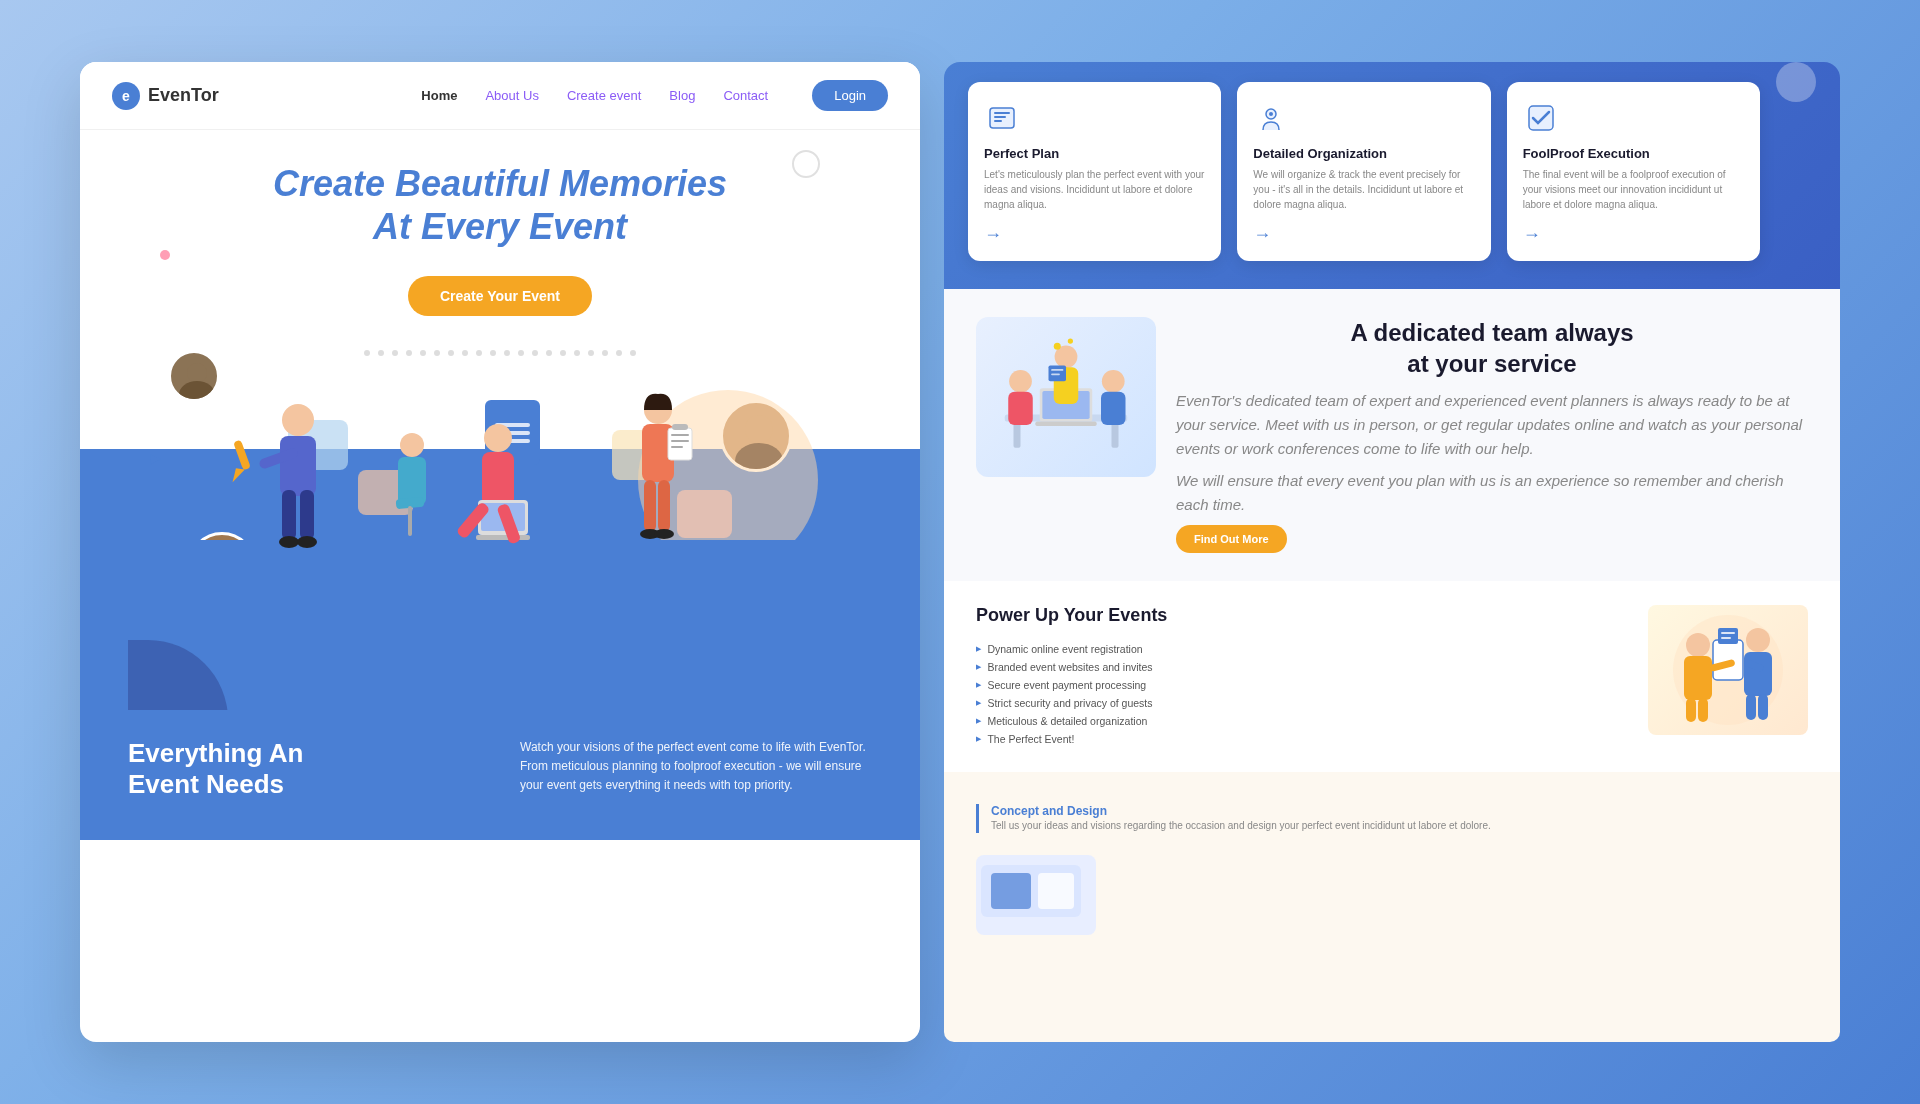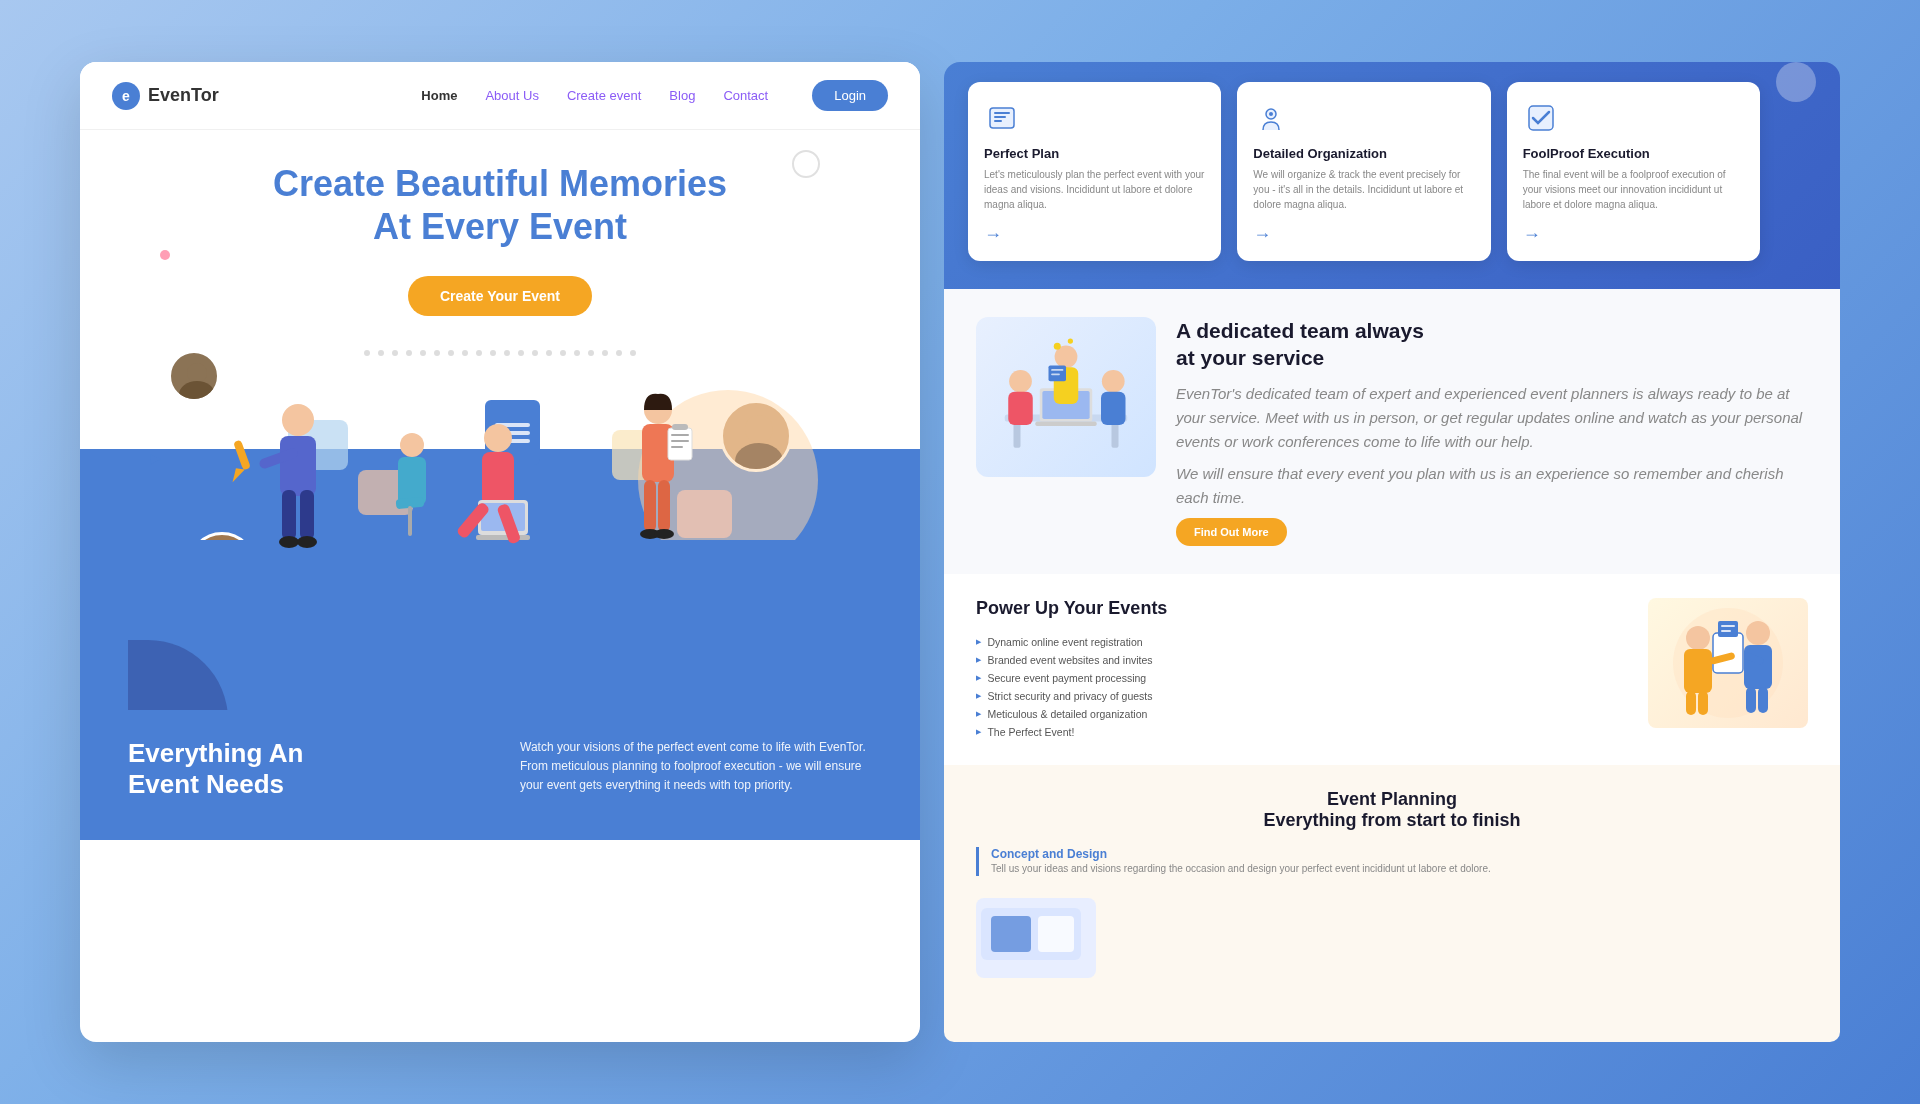--- a/index.html
+++ b/index.html
@@ -93,20 +93,21 @@
       height: 580px;
       overflow: hidden;
     }
     .hero-title {
       font-size: 36px;
       font-weight: 800;
       color: #1a1a2e;
       text-align: center;
       line-height: 1.2;
       margin-bottom: 28px;
+      font-style: italic;
     }
     .hero-title span {
       color: #4a7fd4;
     }
     .create-event-btn {
       display: block;
       margin: 0 auto 24px;
       background: #f5a623;
       color: #fff;
       border: none;
@@ -316,25 +317,26 @@
       border-radius: 12px;
       display: flex;
       align-items: center;
       justify-content: center;
       overflow: hidden;
     }
     .team-content {
       flex: 1;
     }
     .team-title {
-      font-size: 21px;
+      font-size: 24px;
       font-weight: 800;
       color: #1a1a2e;
       line-height: 1.3;
       margin-bottom: 10px;
+      text-align: center;
     }
     .team-desc {
       font-size: 15px;
       color: #888;
       line-height: 1.6;
       margin-bottom: 8px;
       font-style: italic;
     }
     .find-out-btn {
       background: #f5a623;
@@ -724,21 +726,20 @@
           <rect x="63" y="22" width="14" height="2" rx="1" fill="rgba(255,255,255,0.8)"></rect>
           <rect x="63" y="27" width="10" height="2" rx="1" fill="rgba(255,255,255,0.8)"></rect>
 
           <rect x="52" y="52" width="25" height="7" rx="3.5" fill="#f5a623" transform="rotate(-15 64 55)"></rect>
           <rect x="86" y="52" width="20" height="7" rx="3.5" fill="#4a7fd4" transform="rotate(20 96 55)"></rect>
         </svg>
       </div>
     </div>
 
     <div class="event-planning-section">
-      <div class="ep-title">Event Planning<br>Everything from start to finish</div>
       <div class="ep-bottom">
         <div class="ep-text">
           <div class="concept-card">
             <div class="concept-title">Concept and Design</div>
             <div class="concept-desc">Tell us your ideas and visions regarding the occasion and design your perfect event incididunt ut labore et dolore.</div>
           </div>
         </div>
         <div class="ep-illustration">
           <svg width="110" height="70" viewBox="0 0 110 70">
             <rect x="5" y="10" width="100" height="52" rx="6" fill="#d0e0ff" opacity="0.6"></rect>

